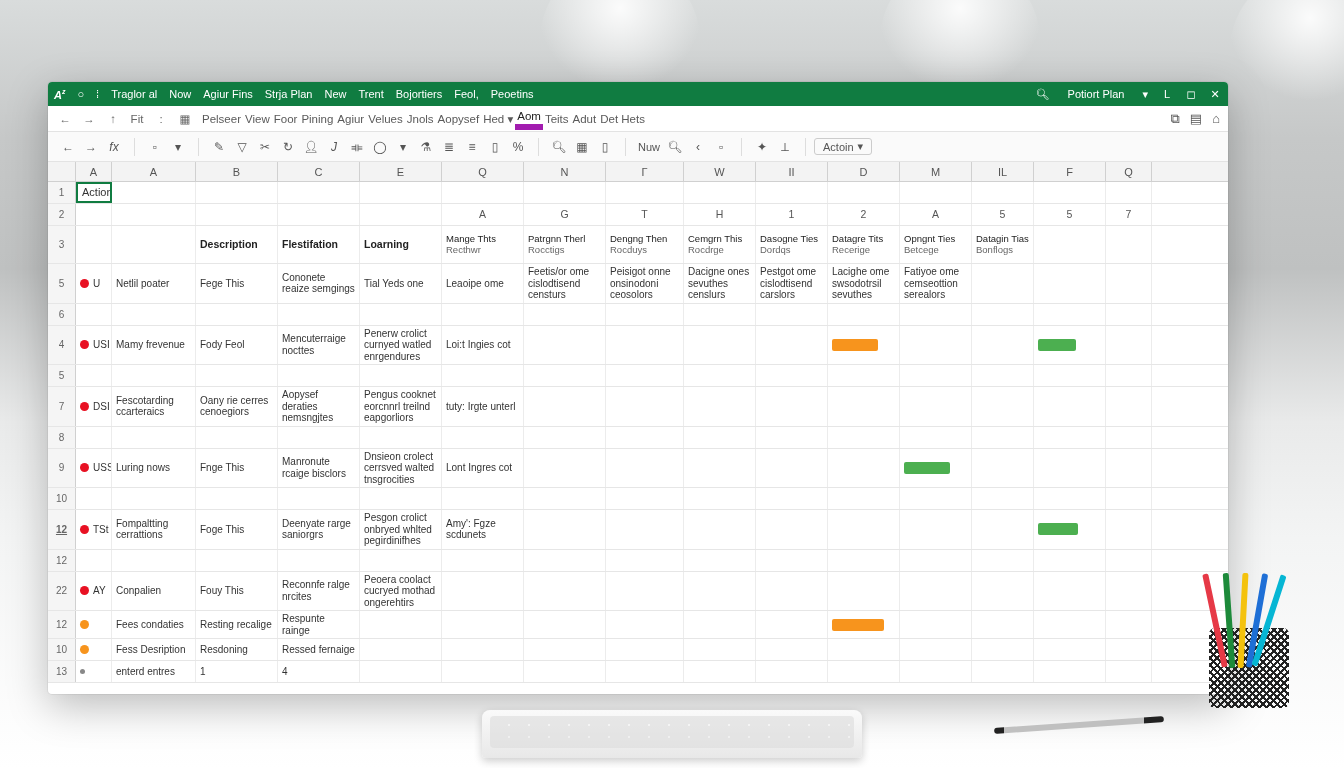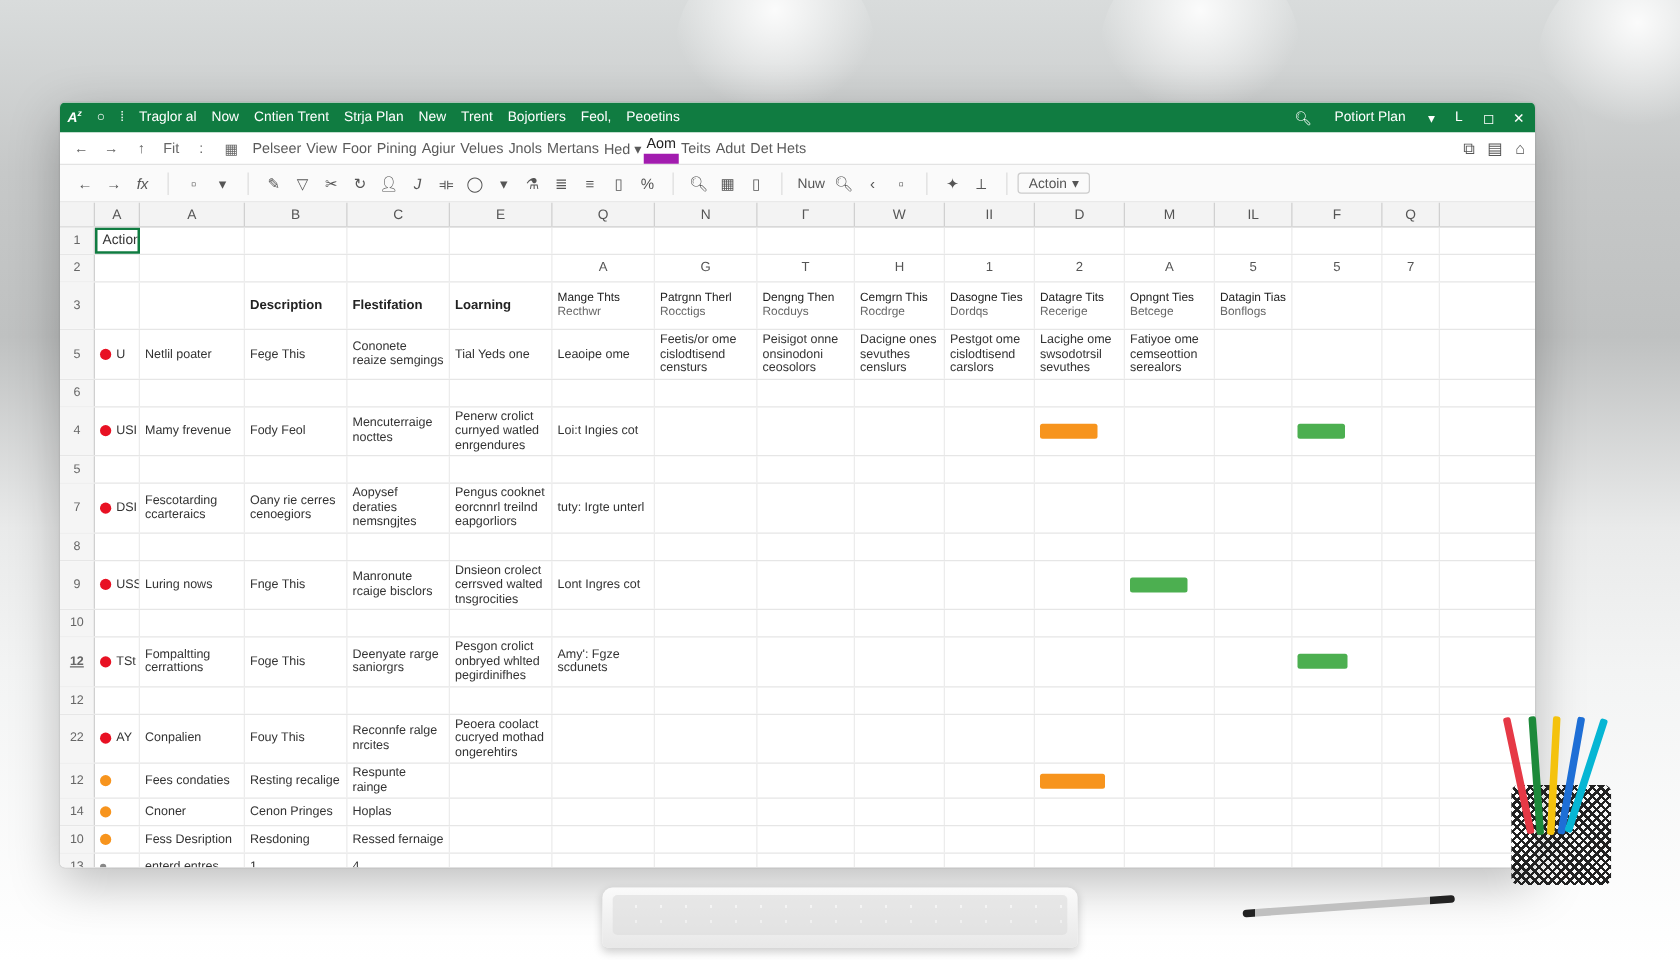--- a/index.html
+++ b/index.html
@@ -32,21 +32,21 @@
   .winctrl .ic { width:14px; text-align:center; }
   
   .menubar {
     height: 26px; background:#fff; border-bottom:1px solid #e3e3e3;
     display:flex; align-items:center; gap:6px; padding:0 8px;
     font-size: 11.5px; color:#5a5a5a;
   }
   .menubar .navbtn { width:18px; text-align:center; color:#666; }
   .menubar .mitems { display:flex; gap:0; align-items:center; }
   .menubar .mitems span { padding:2px 2px; }
-  .menubar .mitems span.active { border-bottom:8px solid #a21caf; color:#222; }
+  .menubar .mitems span.active { border-bottom:6px solid #a21caf; color:#222; }
   .menubar .rside { margin-left:auto; display:flex; gap:10px; color:#555; }
   .menubar .rside .ic { font-size:13px; }
   
   .toolbar {
     height: 30px; background:#fafafa; border-bottom:1px solid #e3e3e3;
     display:flex; align-items:center; gap:8px; padding:0 8px;
     font-size:12px; color:#555;
   }
   .toolbar .grp { display:flex; align-items:center; gap:7px; padding:0 4px; }
   .toolbar .sep { width:1px; height:18px; background:#ddd; }
@@ -108,21 +108,21 @@
 
 <div class="window">
 
   <div class="titlebar">
     <span style="font-style:italic;font-weight:bold;">A<sup style="font-size:7px">z</sup></span>
     <span>○</span>
     <span>⁞</span>
     <div class="tlabels">
       <span>Traglor al</span>
       <span>Now</span>
-      <span>Cntien Trent</span>
+      <span>Agiur Fins</span>
       <span>Strja Plan</span>
       <span>New</span>
       <span>Trent</span>
       <span>Bojortiers</span>
       <span>Feol,</span>
       <span>Peoetins</span>
     </div>
     <div class="spacer"></div>
     <span>🔍︎</span>
     <span style="margin:17px 6px;">Potiort Plan</span>
@@ -142,21 +142,21 @@
     <span class="navbtn">:</span>
     <span class="navbtn">▦</span>
     <div class="mitems" id="menuitems">
         <span>Pelseer</span>
         <span>View</span>
         <span>Foor</span>
         <span>Pining</span>
         <span>Agiur</span>
         <span>Velues</span>
         <span>Jnols</span>
-        <span>Mertans</span>
+        <span>Aopysef</span>
         <span>Hed ▾</span>
         <span class="active">Aom</span>
         <span>Teits</span>
         <span>Adut</span>
         <span>Det Hets</span>
       </div>
     <div class="rside">
       <span class="ic">⧉</span>
       <span class="ic">▤</span>
       <span class="ic">⌂</span>
@@ -558,40 +558,20 @@
           <div class="cell c-ii"></div>
           <div class="cell c-d">
             <div class="bar orange" style="width:52px"></div>
           </div>
           <div class="cell c-m"></div>
           <div class="cell c-il"></div>
           <div class="cell c-f"></div>
           <div class="cell c-qq"></div>
         </div>
         <div class="row">
-          <div class="rn">14</div>
-          <div class="cell c-a1" style="font-size: 10px; font-weight: normal;">
-            <span class="dot orange"></span>
-          </div>
-          <div class="cell c-a2">Cnoner</div>
-          <div class="cell c-b">Cenon Pringes</div>
-          <div class="cell c-c">Hoplas</div>
-          <div class="cell c-e"></div>
-          <div class="cell c-q"></div>
-          <div class="cell c-n"></div>
-          <div class="cell c-r"></div>
-          <div class="cell c-w"></div>
-          <div class="cell c-ii"></div>
-          <div class="cell c-d"></div>
-          <div class="cell c-m"></div>
-          <div class="cell c-il"></div>
-          <div class="cell c-f"></div>
-          <div class="cell c-qq"></div>
-        </div>
-        <div class="row">
           <div class="rn">10</div>
           <div class="cell c-a1" style="font-size: 10px; font-weight: normal;">
             <span class="dot orange"></span>
           </div>
           <div class="cell c-a2">Fess Desription</div>
           <div class="cell c-b">Resdoning</div>
           <div class="cell c-c">Ressed fernaige</div>
           <div class="cell c-e"></div>
           <div class="cell c-q"></div>
           <div class="cell c-n"></div>

